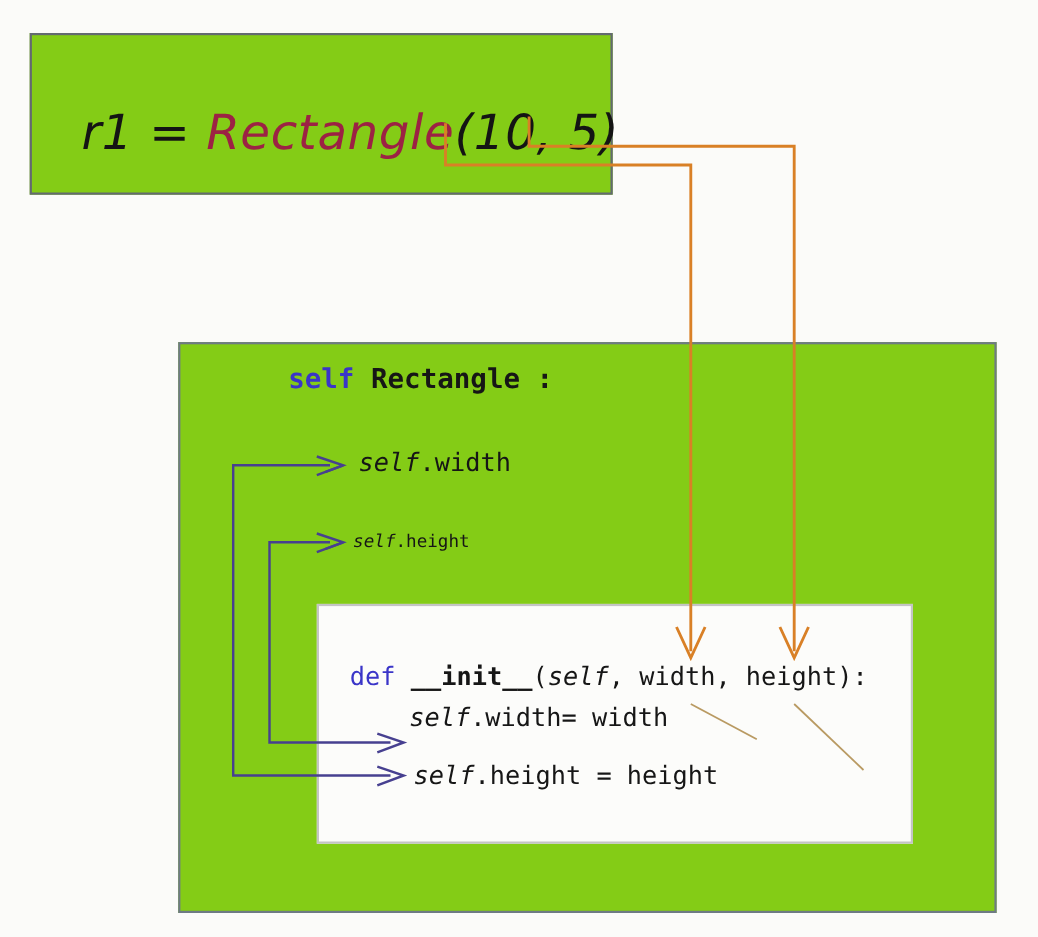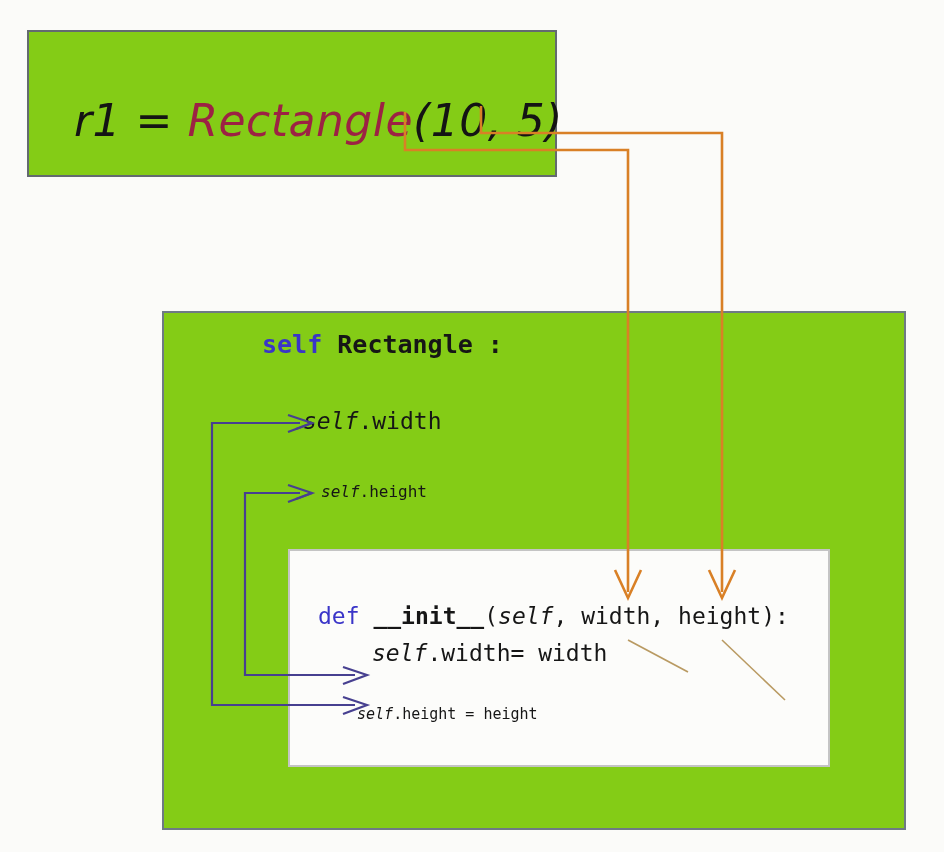--- a/index.html
+++ b/index.html
@@ -57,25 +57,25 @@
     position: absolute;
     white-space: pre;
     font-family: "DejaVu Sans Mono", monospace;
     color: #161616;
   }
   .kw { color: #3a35c8; }
   .it { font-style: italic; }
   .bd { font-weight: bold; }
 
   #line-class  { left: 262px; top: 330px; font-size: 25px; font-weight: bold; }
-  #line-width  { left: 303px; top: 408px; font-size: 23px; }
+  #line-width  { left: 326px; top: 408px; font-size: 23px; }
   #line-height { left: 321px; top: 482px; font-size: 16px; }
   #line-def    { left: 318px; top: 603px; font-size: 23px; }
   #line-aw     { left: 372px; top: 640px; font-size: 23px; }
-  #line-ah     { left: 357px; top: 693px; font-size: 15px; margin-top: 12px; }
+  #line-ah     { left: 376px; top: 693px; font-size: 23px; }
 
   
   #wires {
     position: absolute;
     left: 0; top: 0;
     width: 944px; height: 852px;
     pointer-events: none;
   }
 </style>
 </head>

